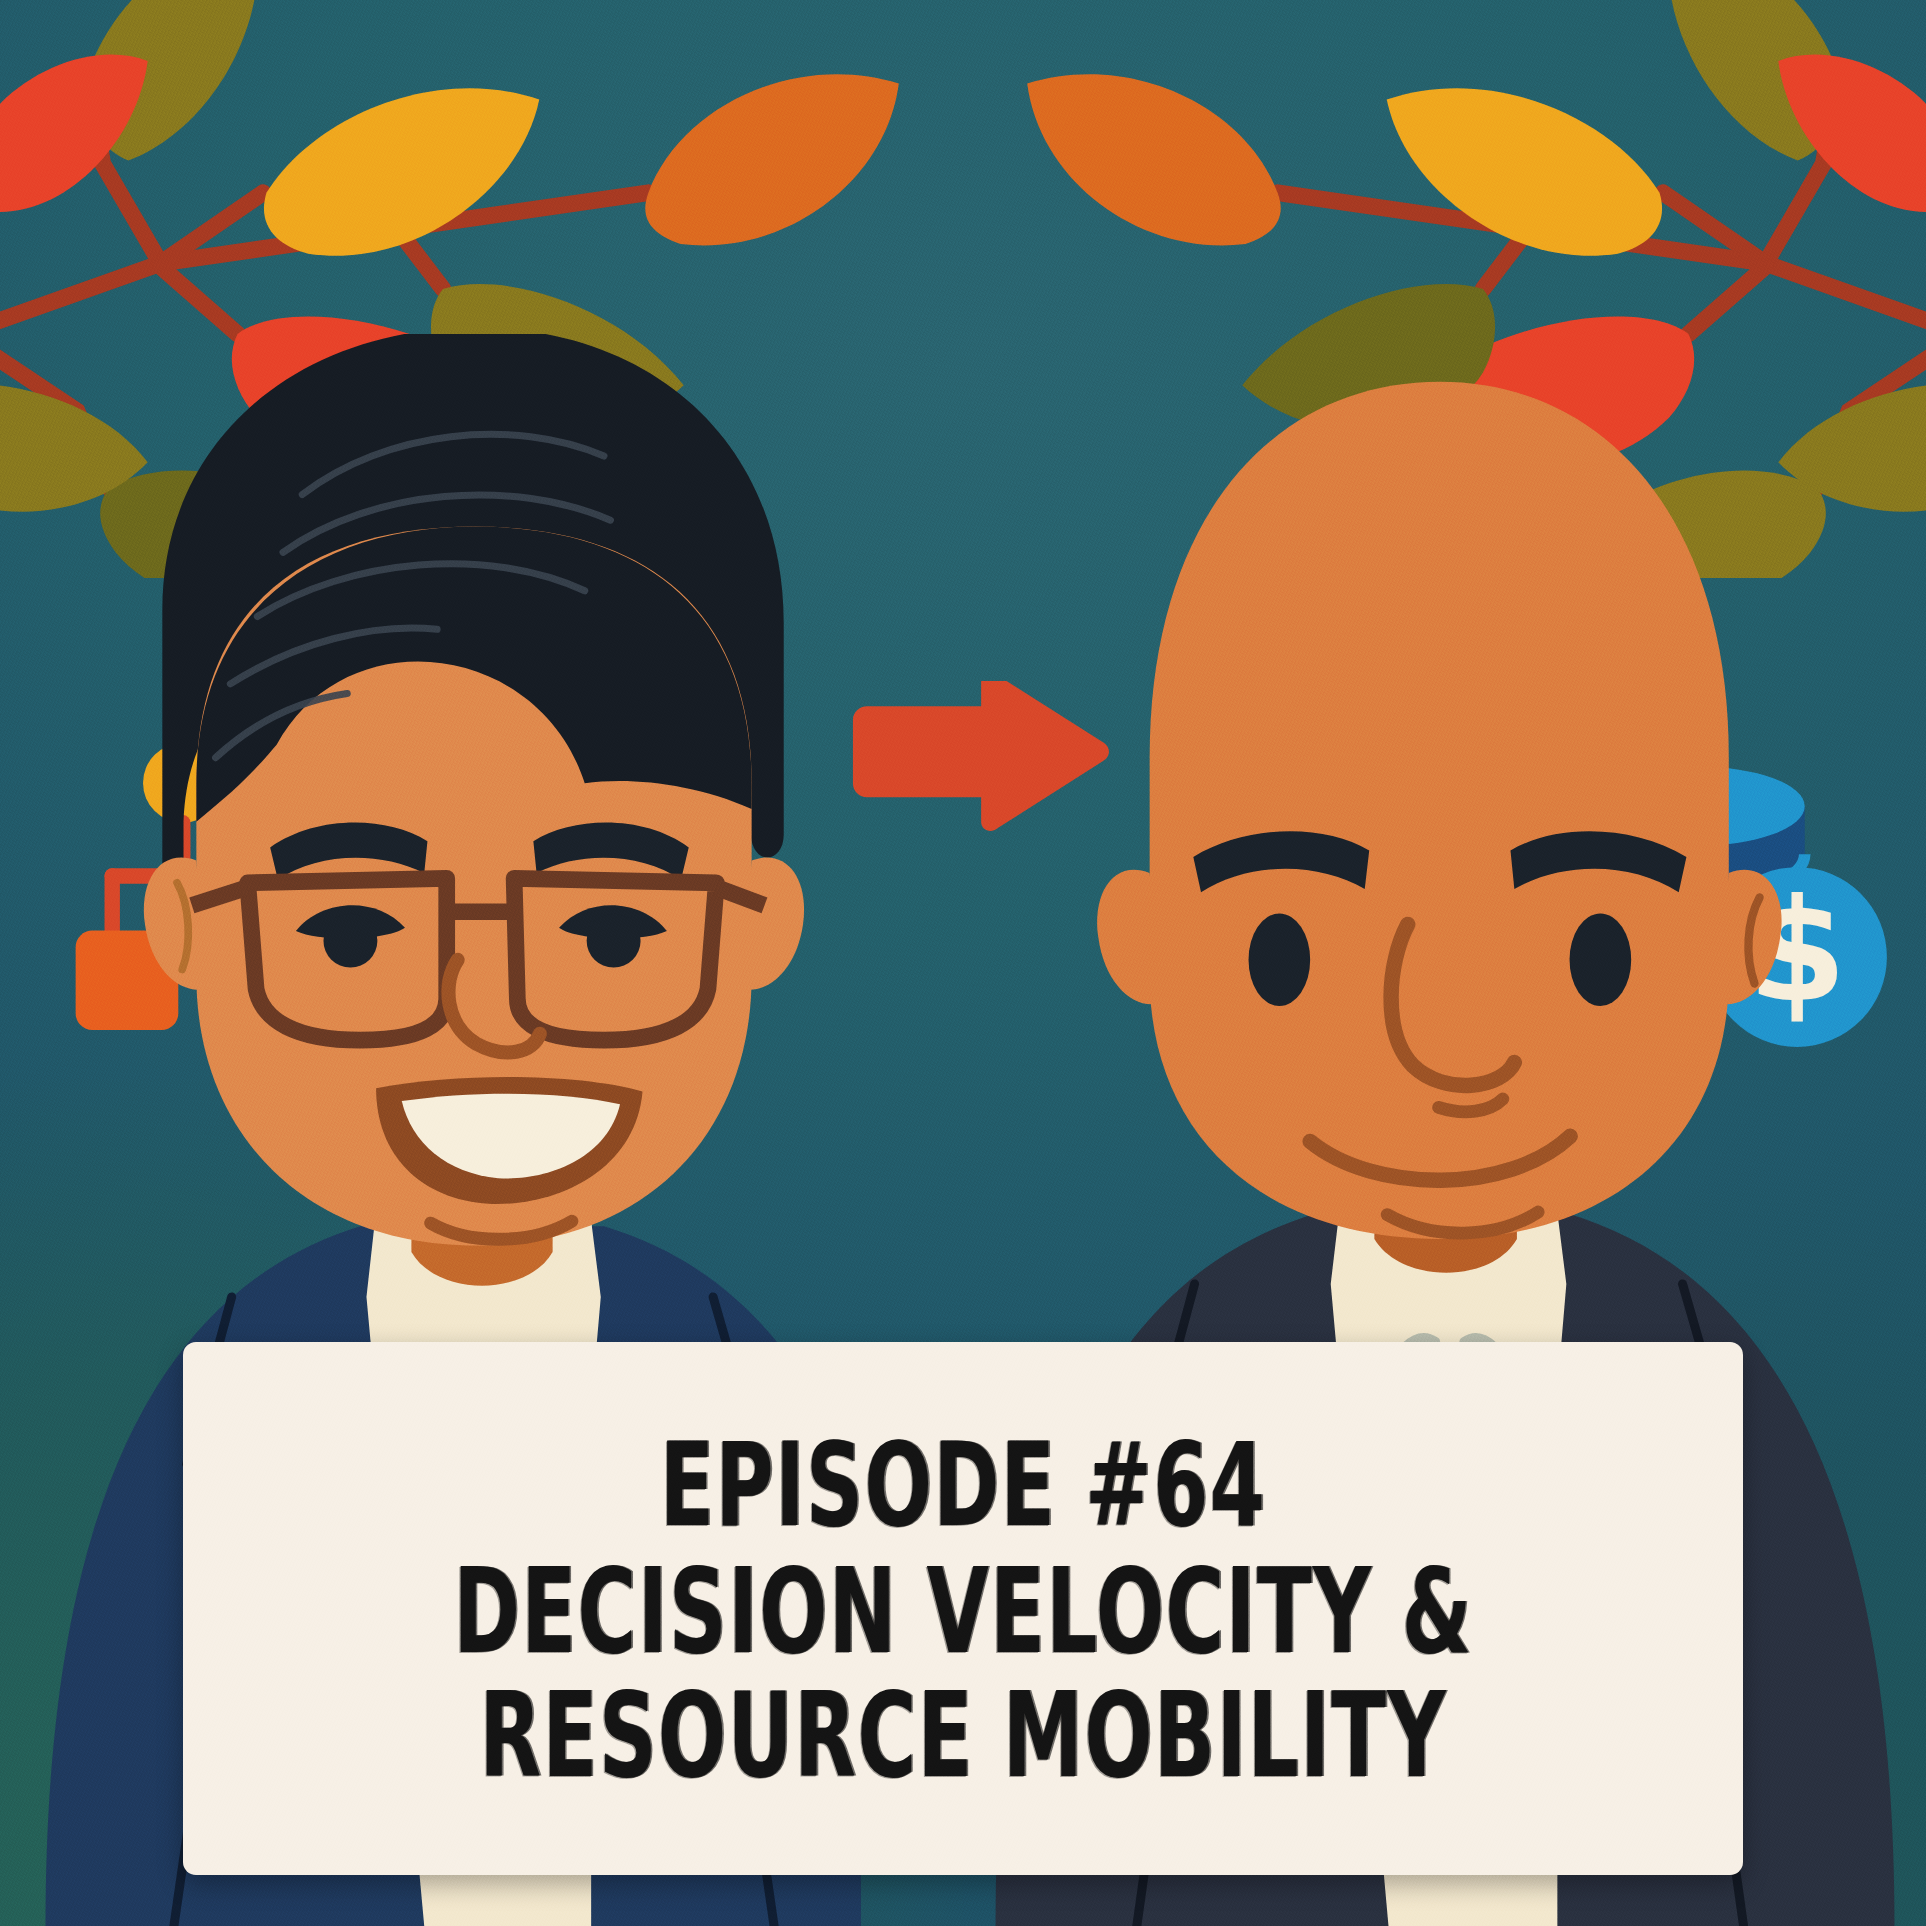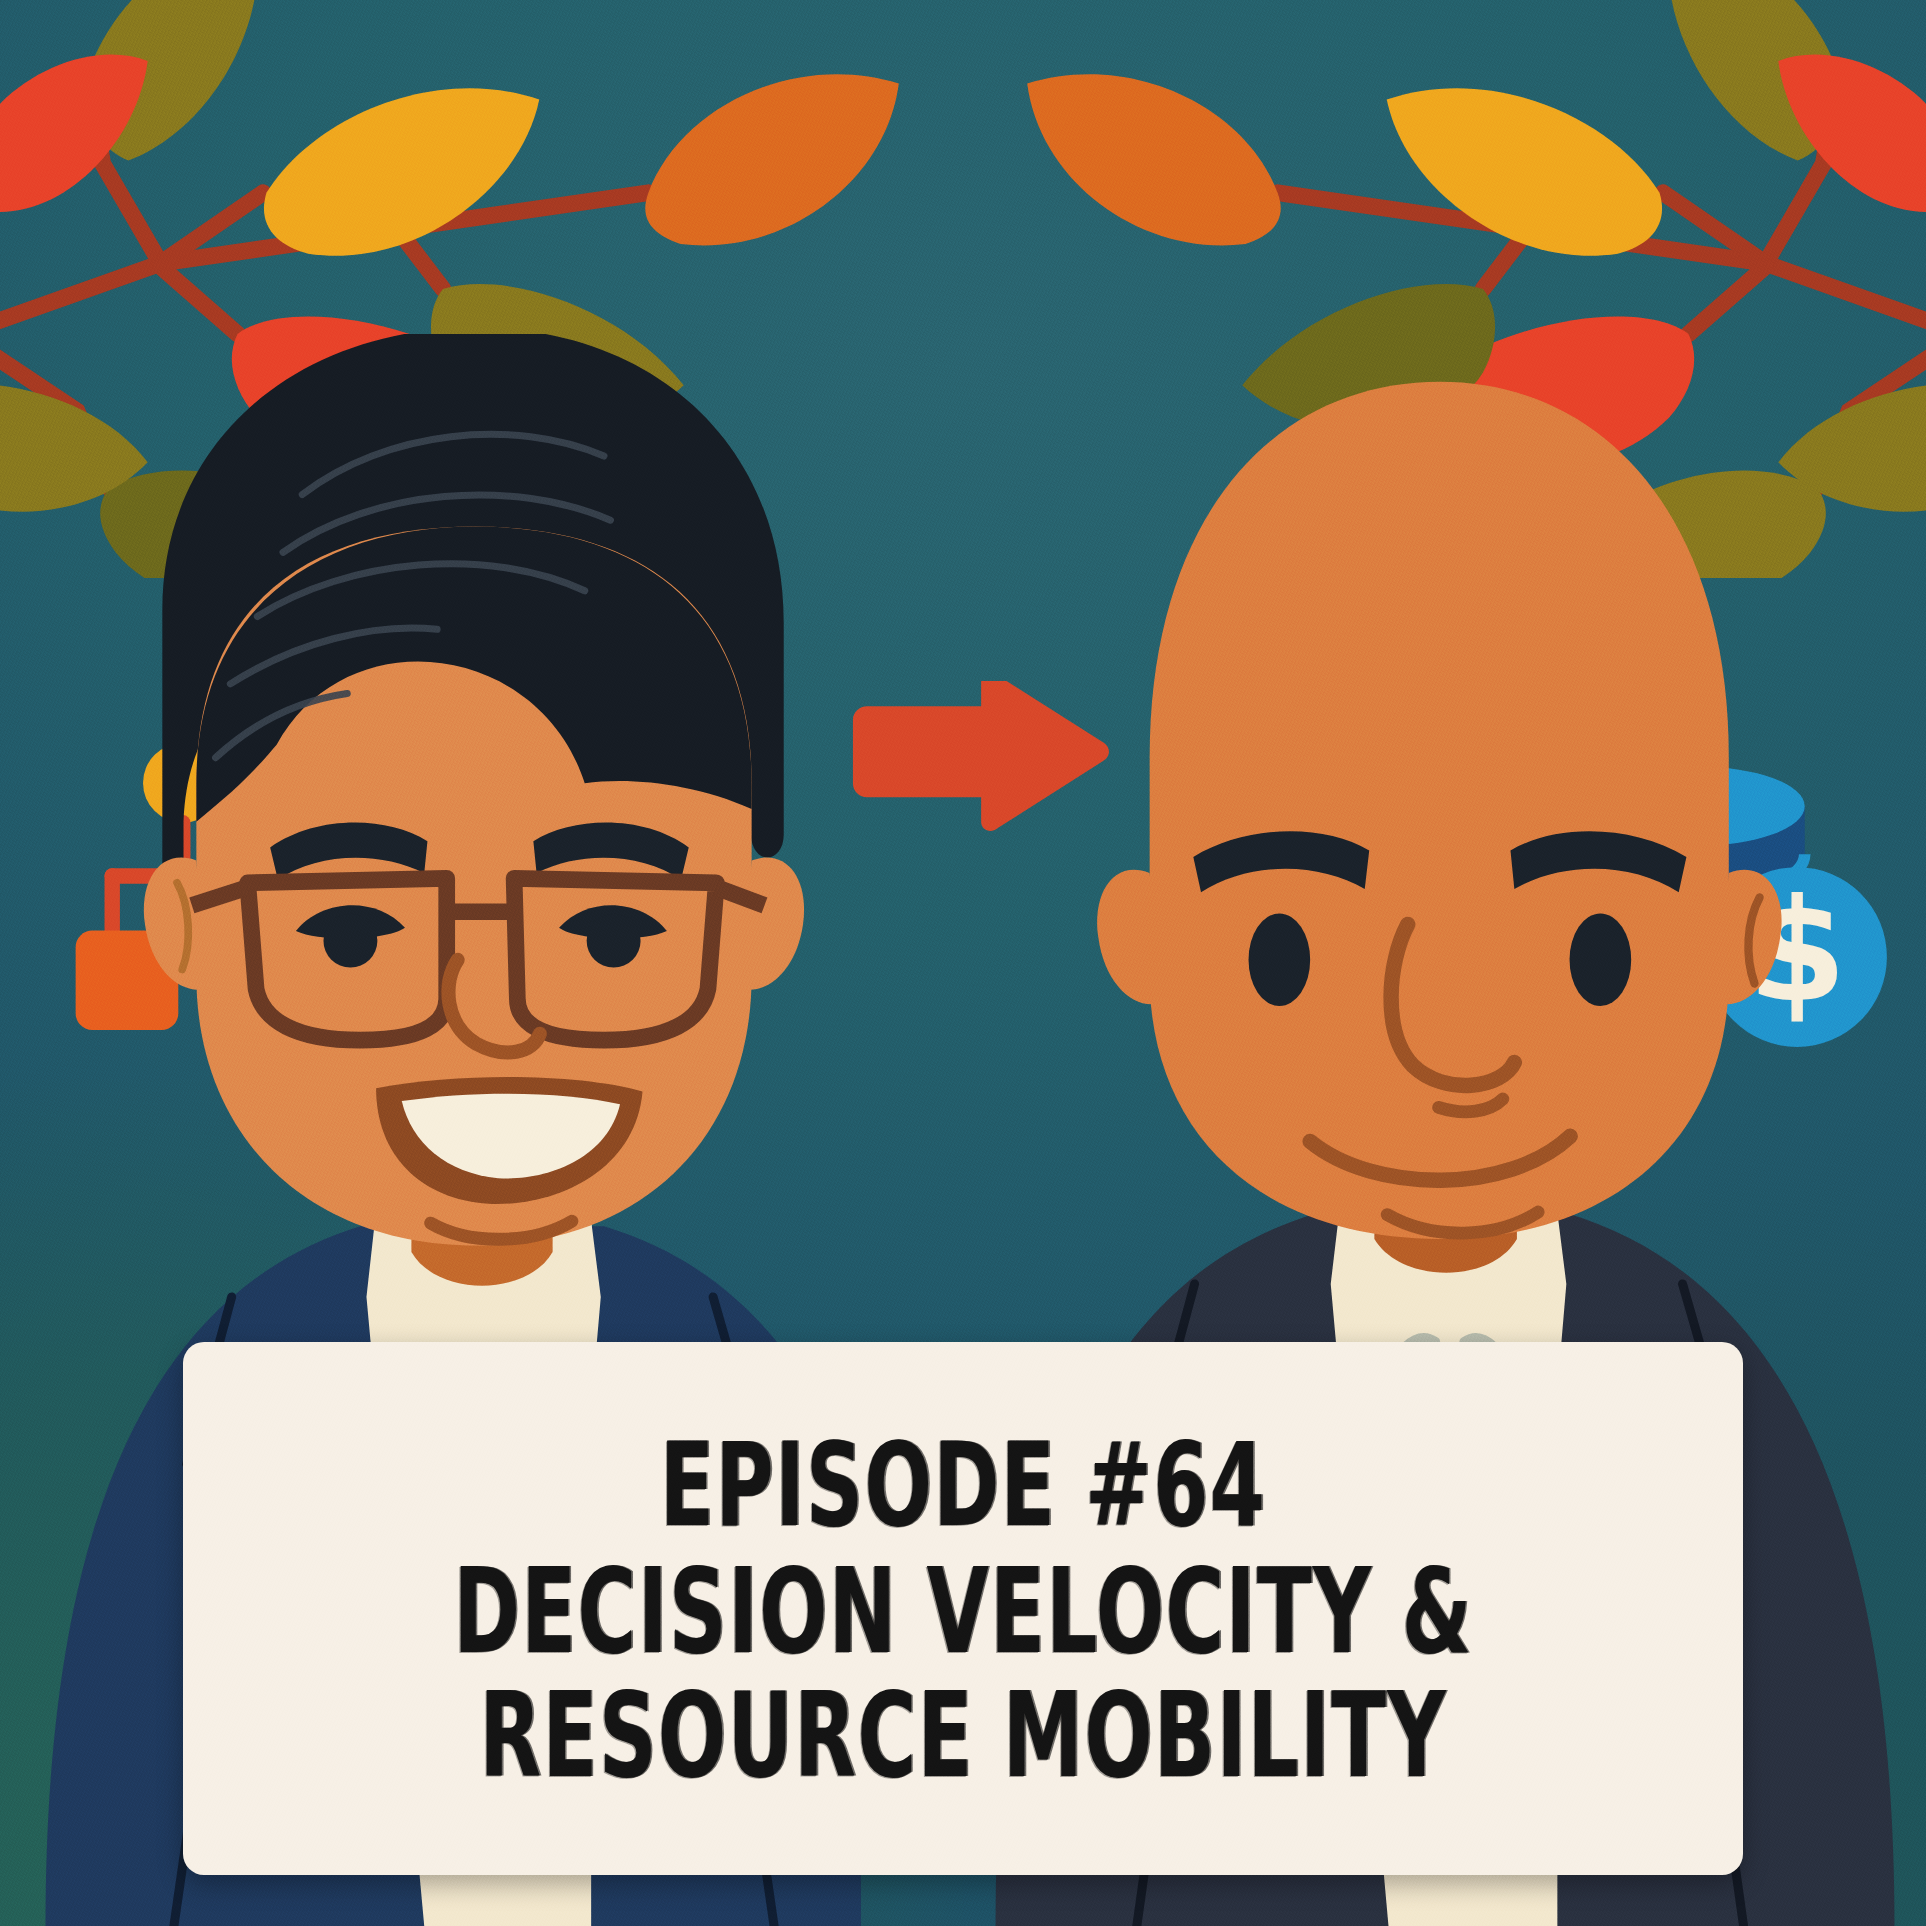--- a/index.html
+++ b/index.html
@@ -53,21 +53,21 @@
   .person{position:absolute;}
   #person-left{left:26px;top:334px;width:835px;height:1592px;}
   #person-right{left:989px;top:308px;width:912px;height:1618px;}
 
   
   #title-banner{
     position:absolute;
     left:183px;top:1342px;
     width:1560px;height:533px;
     background:#F7F0E6;
-    border-radius:21px;
+    border-radius:13px;
     box-shadow:0 9px 26px rgba(0,0,0,.30);
     display:flex;flex-direction:column;
     align-items:center;justify-content:center;
     padding:26px 58px 32px;
     overflow:hidden;
   }
   .banner-line{
     color:#141414;
     text-align:center;
     font-weight:900;

